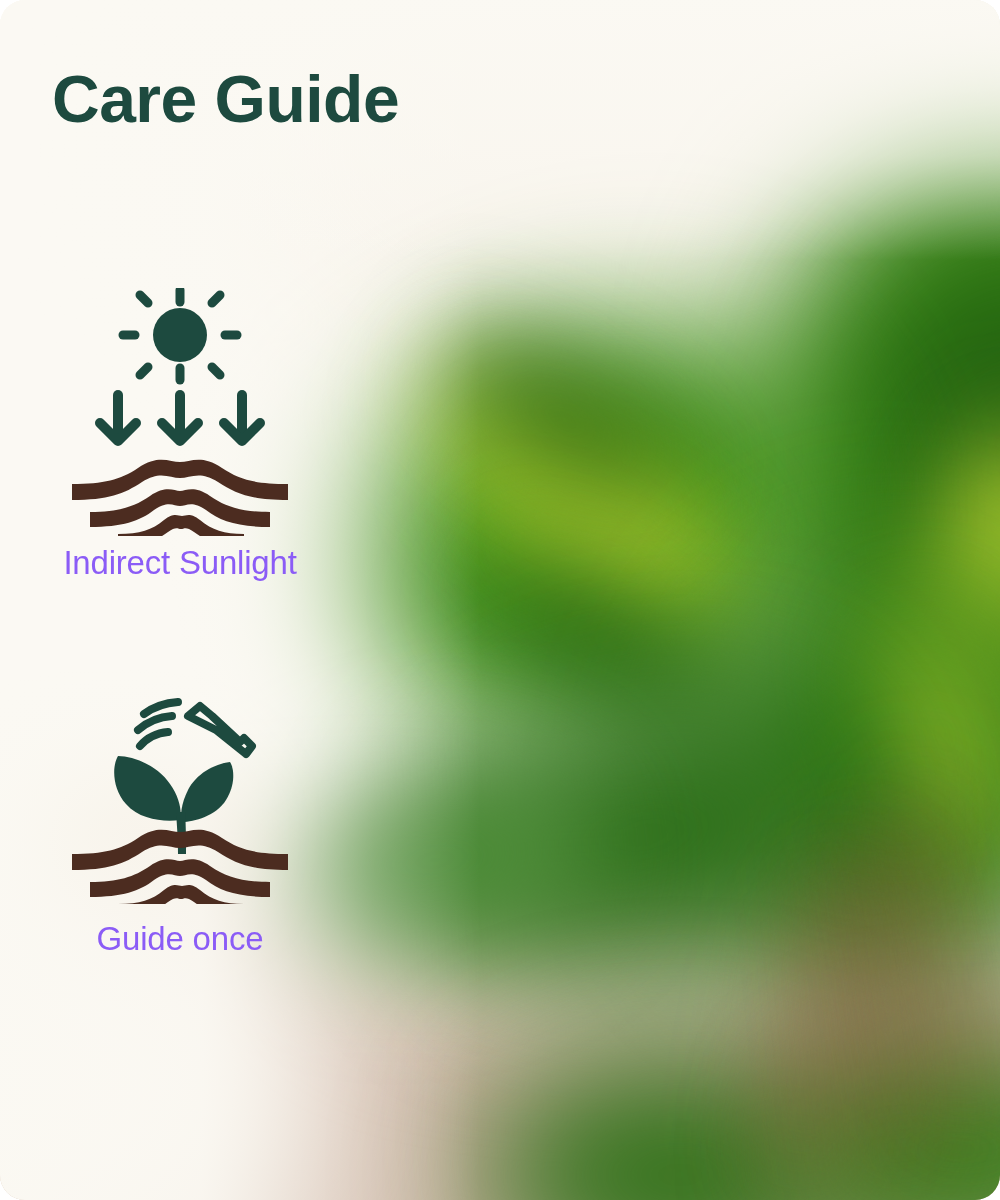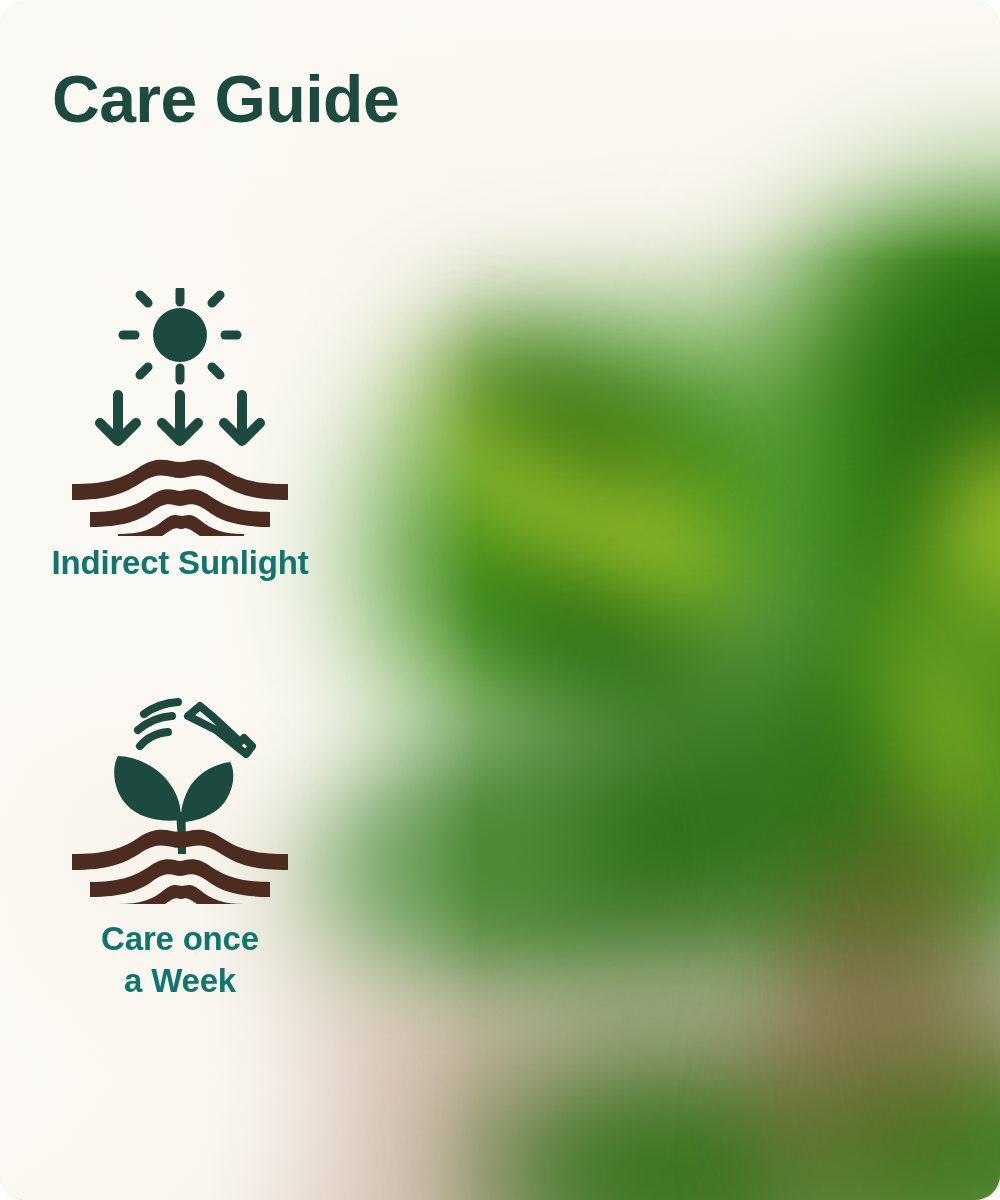--- a/index.html
+++ b/index.html
@@ -65,22 +65,22 @@
     position: relative;
     margin: 0 auto;
     width: 240px;
     height: 248px;
   }
   .care-item.water .icon-wrap { height: 210px; }
 
   .care-label {
     margin-top: 6px;
     font-size: 33px;
-    font-weight: 700;
-    color: #0f766e;
+    font-weight: 400;
+    color: #8b5cf6;
     line-height: 1.28;
     letter-spacing: -0.2px;
   }
   .care-item.water .care-label { margin-top: 14px; }
 
   svg { display: block; }
 </style>
 </head>
 <body>
 
@@ -210,18 +210,17 @@
                    L 210 203 C 178 203, 160 197, 146 186 C 132 176, 126 182, 120 182
                    C 114 182, 108 176, 94 186 C 80 197, 62 203, 30 203 Z"></path>
           <path d="M58 210 C 80 210, 92 206, 104 196 C 114 188, 118 192, 122 192
                    C 126 192, 130 188, 140 196 C 152 206, 164 210, 184 210
                    L 184 222 C 160 222, 146 217, 134 208 C 126 202, 124 205, 121 205
                    C 118 205, 116 202, 108 208 C 96 217, 82 222, 58 222 Z"></path>
         </g>
       </svg>
     </div>
     <div class="care-label">
-      <div>Care once</div>
-      <div>a Week</div>
+      <div>Guide once</div>
     </div>
   </div>
 
 </div>
 
 </body></html>

